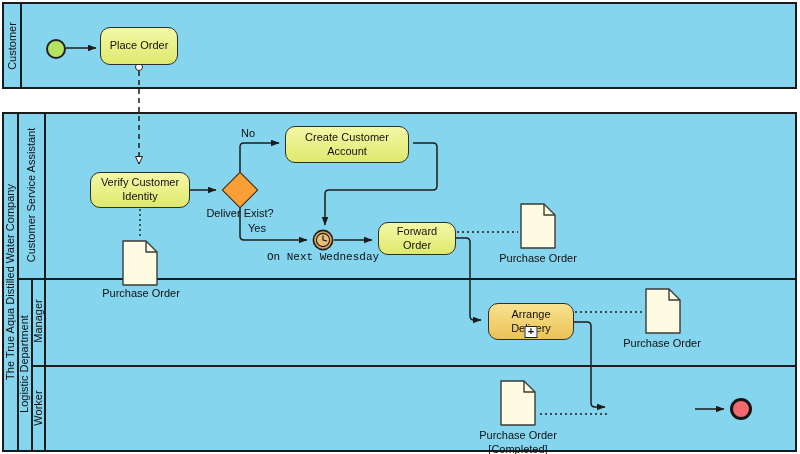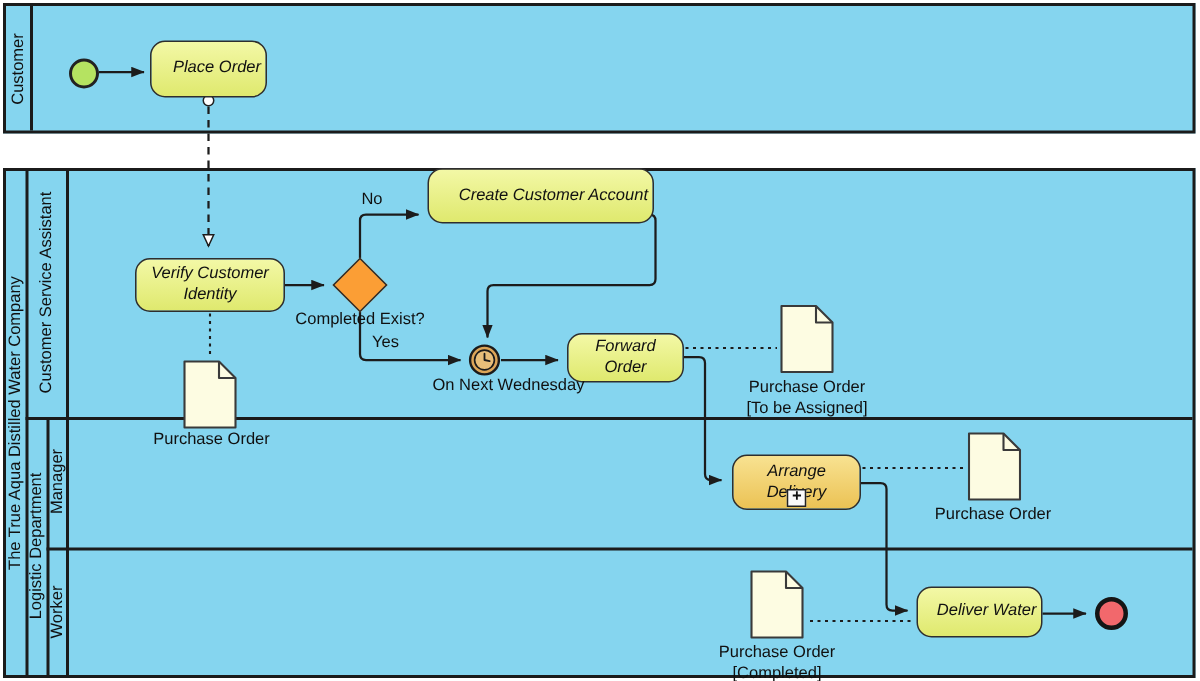--- a/index.html
+++ b/index.html
@@ -5,22 +5,22 @@
   html,body{margin:0;padding:0;background:#ffffff;}
   #canvas{position:relative;width:800px;height:454px;background:#ffffff;overflow:hidden;
           font-family:"Liberation Sans",sans-serif;color:#111;}
   .pool{position:absolute;background:#85D5EF;border:2px solid #1b1b1b;box-sizing:border-box;}
   .vline{position:absolute;width:1.5px;background:#1b1b1b;}
   .hline{position:absolute;height:1.5px;background:#1b1b1b;}
   .vlabel{position:absolute;white-space:nowrap;font-size:11px;color:#101010;
           transform:translate(-50%,-50%) rotate(-90deg);}
   .task{position:absolute;box-sizing:border-box;border:1.6px solid #2e2e2e;border-radius:10px;
         background:linear-gradient(180deg,#F3F8A6 0%,#DFE96E 100%);
-        display:flex;align-items:center;justify-content:flex-end;text-align:center;
-        font-size:11px;line-height:1.25;padding:1px 3px;font-style:italic;}
+        display:flex;align-items:center;justify-content:center;text-align:center;
+        font-size:11px;line-height:1.25;padding:1px 3px;}
   .task.sub{background:linear-gradient(180deg,#F8E291 0%,#EBC254 100%);}
   .plusbox{position:absolute;left:50%;bottom:1px;transform:translateX(-50%);
            width:13px;height:12px;box-sizing:border-box;border:1.2px solid #222;background:#fafafa;
            font-size:11px;line-height:9px;text-align:center;font-weight:bold;color:#111;}
   .event{position:absolute;box-sizing:content-box;border-radius:50%;}
   .start{width:16px;height:16px;border:2px solid #222;background:#B5E361;}
   .end{width:16px;height:16px;border:3px solid #151515;background:#F2686C;}
   .anchor{position:absolute;width:6px;height:6px;border-radius:50%;
           border:1.2px solid #222;background:#fff;}
   .nlabel{position:absolute;text-align:center;font-size:11px;line-height:1.28;color:#101010;}
@@ -81,46 +81,43 @@
   <div class="event start" style="left:46px;top:39px;"></div>
   <div class="event end" style="left:730px;top:398px;"></div>
   <div class="anchor" style="left:135px;top:63px;"></div>
 
   <div class="task" style="left:100px;top:27px;width:78px;height:38px;">
     <span>Place Order</span>
   </div>
   <div class="task" style="left:90px;top:172px;width:100px;height:36px;">
     <span>Verify Customer Identity</span>
   </div>
-  <div class="task" style="left:285px;top:112px;width:151px;height:37px;">
+  <div class="task" style="left:285px;top:126px;width:124px;height:37px;">
     <span>Create Customer Account</span>
   </div>
   <div class="task" style="left:378px;top:222px;width:78px;height:33px;">
     <span>Forward Order</span>
   </div>
   <div class="task sub" style="left:488px;top:303px;width:86px;height:37px;">
     <span>Arrange Delivery</span>
     <span class="plusbox">+</span>
   </div>
-  <div class="task" style="left:611px;top:391px;width:84px;height:34px;">
-    <span>Deliver Water</span>
-  </div>
 
   <div style="position:absolute;left:227px;top:177px;width:26px;height:26px;background:#FB9E35;
               border:1.6px solid #2b2b2b;transform:rotate(45deg);box-sizing:border-box;"></div>
-  <div class="nlabel" style="left:182px;top:206px;width:116px;">Completed Exist?</div>
+  <div class="nlabel" style="left:182px;top:206px;width:116px;">Deliver Exist?</div>
 
   <div style="position:absolute;left:312px;top:229px;width:22px;height:22px;">
     <svg width="22" height="22" viewBox="0 0 22 22">
       <circle cx="11" cy="11" r="9.6" fill="#DCA558" stroke="#1b1b1b" stroke-width="1.6"></circle>
       <circle cx="11" cy="11" r="6.6" fill="#E8BE79" stroke="#1b1b1b" stroke-width="1.1"></circle>
       <path d="M11 11 V6.8 M11 11 L14.4 11.8" fill="none" stroke="#1b1b1b" stroke-width="1.2" stroke-linecap="round"></path>
     </svg>
   </div>
-  <div class="nlabel" style="left:279px;top:250px;width:120px;">On Next Wednesday</div>
+  <div class="nlabel" style="left:263px;top:250px;width:120px;font-family:Liberation Mono, monospace;">On Next Wednesday</div>
 
   <div class="nlabel" style="left:234px;top:126px;width:28px;">No</div>
   <div class="nlabel" style="left:242px;top:221px;width:30px;">Yes</div>
 
   <div class="doc" style="left:122px;top:240px;">
     <svg width="36" height="46" viewBox="0 0 36 46">
       <path d="M1 1 H24 L35 12 V45 H1 Z" fill="#FDFCE2" stroke="#3a3a3a" stroke-width="1.4" stroke-linejoin="round"></path>
       <path d="M24 1 V12 H35" fill="none" stroke="#3a3a3a" stroke-width="1.4" stroke-linejoin="round"></path>
     </svg>
   </div>
@@ -129,21 +126,20 @@
   </div>
 
   <div class="doc" style="left:520px;top:203px;">
     <svg width="36" height="46" viewBox="0 0 36 46">
       <path d="M1 1 H24 L35 12 V45 H1 Z" fill="#FDFCE2" stroke="#3a3a3a" stroke-width="1.4" stroke-linejoin="round"></path>
       <path d="M24 1 V12 H35" fill="none" stroke="#3a3a3a" stroke-width="1.4" stroke-linejoin="round"></path>
     </svg>
   </div>
   <div class="nlabel" style="left:480px;top:251px;width:116px;">
     <div>Purchase Order</div>
-    <div>[To be Assigned]</div>
   </div>
 
   <div class="doc" style="left:645px;top:288px;">
     <svg width="36" height="46" viewBox="0 0 36 46">
       <path d="M1 1 H24 L35 12 V45 H1 Z" fill="#FDFCE2" stroke="#3a3a3a" stroke-width="1.4" stroke-linejoin="round"></path>
       <path d="M24 1 V12 H35" fill="none" stroke="#3a3a3a" stroke-width="1.4" stroke-linejoin="round"></path>
     </svg>
   </div>
   <div class="nlabel" style="left:602px;top:336px;width:120px;">
     <div>Purchase Order</div>

